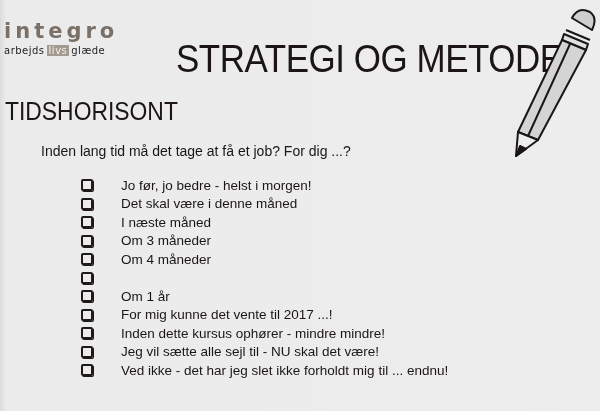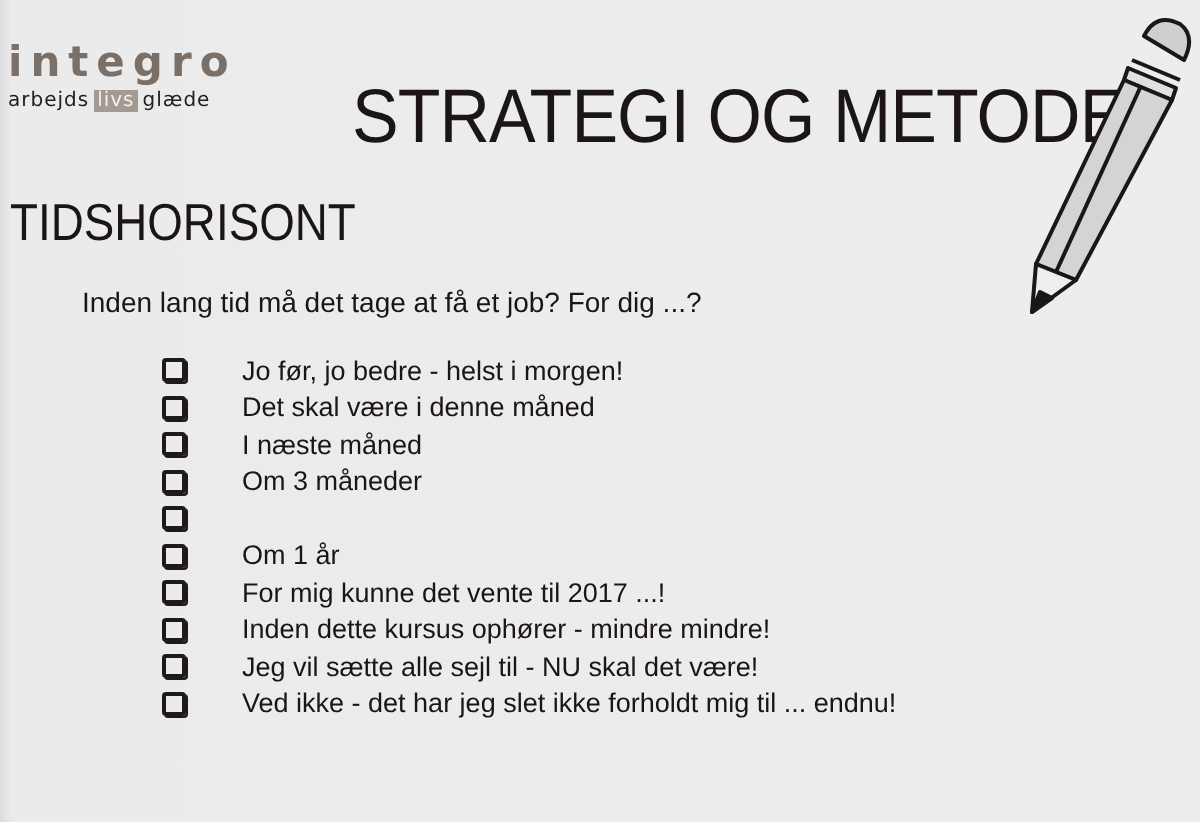--- a/index.html
+++ b/index.html
@@ -82,20 +82,24 @@
     <li class="opt">
         <span class="cb"></span>
         <span class="opt-label">I næste måned</span>
       </li>
     <li class="opt">
         <span class="cb"></span>
         <span class="opt-label">Om 3 måneder</span>
       </li>
     <li class="opt">
         <span class="cb"></span>
+        <span class="opt-label">Om 4 måneder</span>
+      </li>
+    <li class="opt">
+        <span class="cb"></span>
       </li>
     <li class="opt">
         <span class="cb"></span>
         <span class="opt-label">Om 1 år</span>
       </li>
     <li class="opt">
         <span class="cb"></span>
         <span class="opt-label">For mig kunne det vente til 2017 ...!</span>
       </li>
     <li class="opt">

